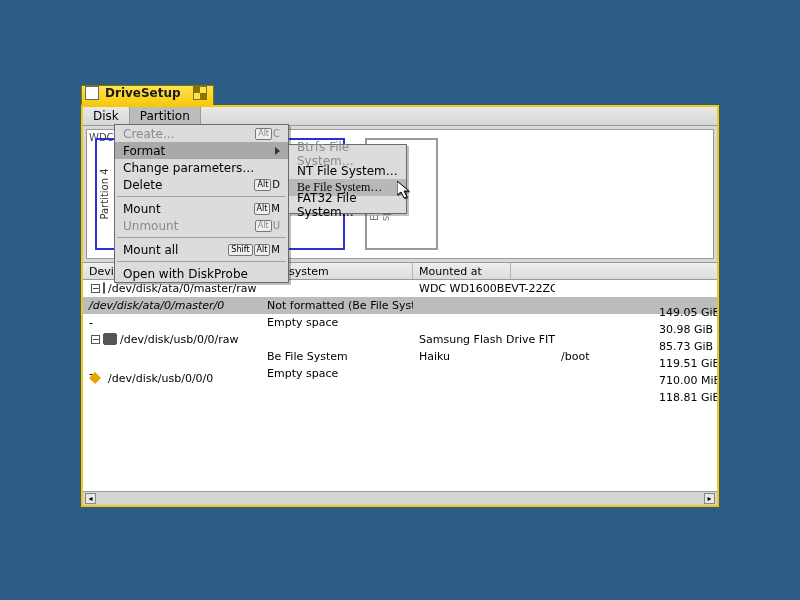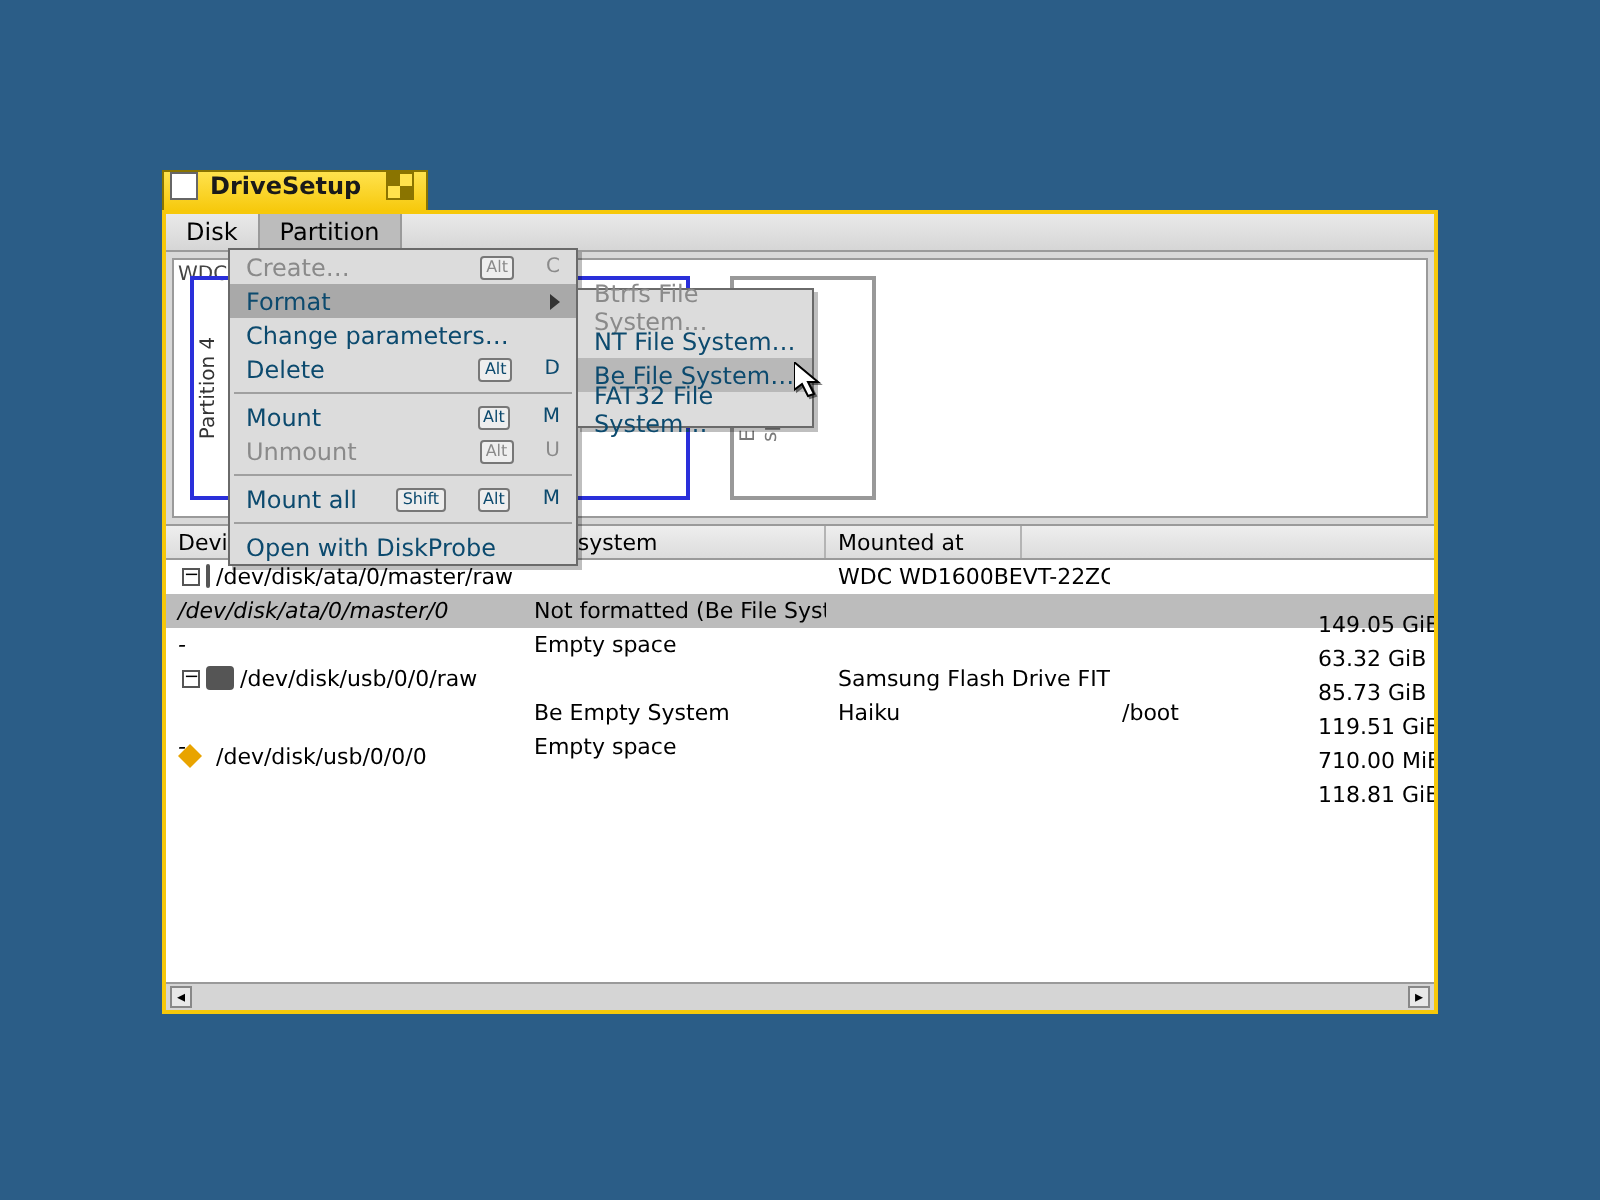--- a/index.html
+++ b/index.html
@@ -173,36 +173,36 @@
     font-size: 12px;
     z-index: 50;
   }
   .dropdown .ditem {
     display: flex;
     align-items: center;
     justify-content: space-between;
     padding: 1px 8px;
     height: 17px;
     gap: 18px;
-    color:#0c4a6e;
+    color:#000000;
     cursor: default;
   }
   .dropdown .ditem.disabled { color:#8a8a8a; }
   .dropdown .ditem.highlight { background:#a9a9a9; }
   .dropdown .sep { height:1px; background:#a0a0a0; margin:3px 2px; }
-  .shortcut { font-size:10px; display:flex; align-items:center; gap:16px; }
+  .shortcut { font-size:10px; display:flex; align-items:center; gap:1px; }
   .keycap {
     border:1px solid #777; border-radius:2px;
     padding:0 2px; font-size:8px; background:#eee; line-height:10px;
   }
   .submenu-arrow {
     width:0;height:0;border-top:4px solid transparent;
     border-bottom:4px solid transparent;border-left:5px solid #333;
   }
-  .dropdown .ditem.highlight.sel2 { background:#b8b8b8; }
+  .dropdown .ditem.highlight.sel2 { background:#b8b8b8;font-family:Liberation Serif, serif; }
 
   #menu-partition { left: 114px; top: 124px; width: 175px; }
   #submenu-format { left: 288px; top: 144px; width: 119px; }
 
   .cursor {
     position:absolute; z-index:100; left:397px; top:181px;
     width:16px; height:20px; pointer-events:none;
   }
   .cursor svg { filter: drop-shadow(1px 1px 0 rgba(0,0,0,.5)); }
 </style>
@@ -252,21 +252,21 @@
       <div class="cell c-size">149.05 GiB</div>
     </div>
 
     <div class="row sel">
       <div class="cell c-dev indent2">
           <span>/dev/disk/ata/0/master/0</span>
         </div>
       <div class="cell c-fs">Not formatted (Be File System)</div>
       <div class="cell c-vol"></div>
       <div class="cell c-mnt"></div>
-      <div class="cell c-size">63.32 GiB</div>
+      <div class="cell c-size">30.98 GiB</div>
     </div>
 
     <div class="row">
       <div class="cell c-dev indent2" style="text-align:center">
           <span>-</span>
         </div>
       <div class="cell c-fs">Empty space</div>
       <div class="cell c-vol"></div>
       <div class="cell c-mnt"></div>
       <div class="cell c-size">85.73 GiB</div>
@@ -282,21 +282,21 @@
       <div class="cell c-vol">Samsung Flash Drive FIT 1100</div>
       <div class="cell c-mnt"></div>
       <div class="cell c-size">119.51 GiB</div>
     </div>
 
     <div class="row">
       <div class="cell c-dev indent1">
           <span class="leaficon"></span>
           <span style="padding-left:4px">/dev/disk/usb/0/0/0</span>
         </div>
-      <div class="cell c-fs">Be Empty System</div>
+      <div class="cell c-fs">Be File System</div>
       <div class="cell c-vol">Haiku</div>
       <div class="cell c-mnt">/boot</div>
       <div class="cell c-size">710.00 MiB</div>
     </div>
 
     <div class="row">
       <div class="cell c-dev indent2" style="text-align:center">
           <span>-</span>
         </div>
       <div class="cell c-fs">Empty space</div>

